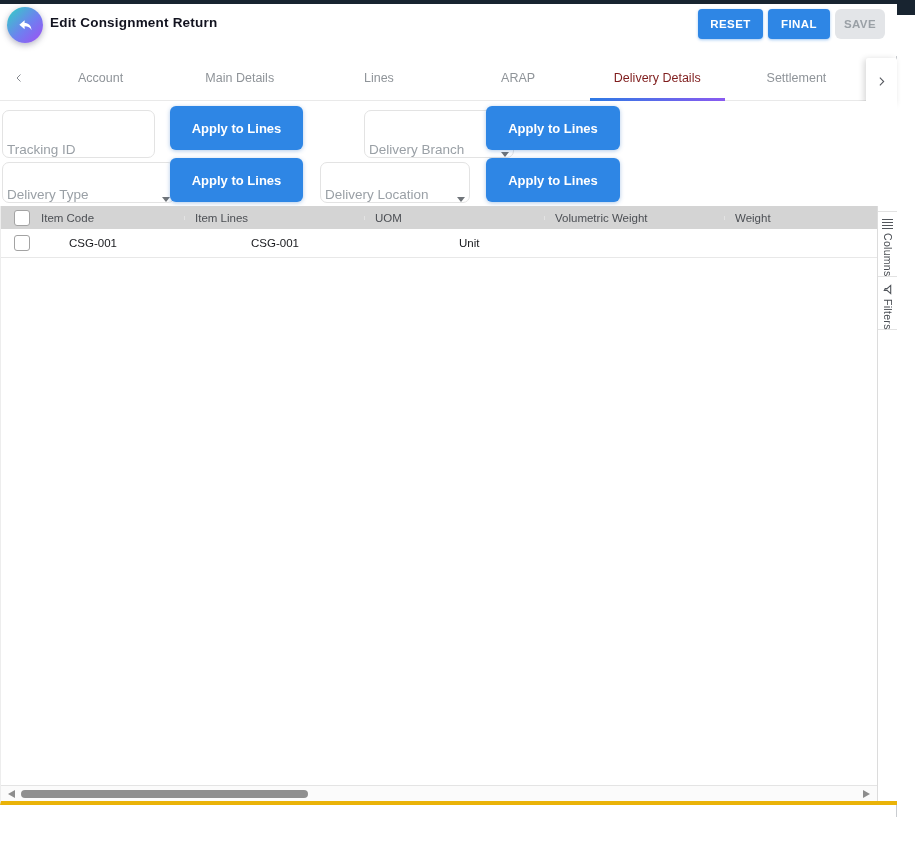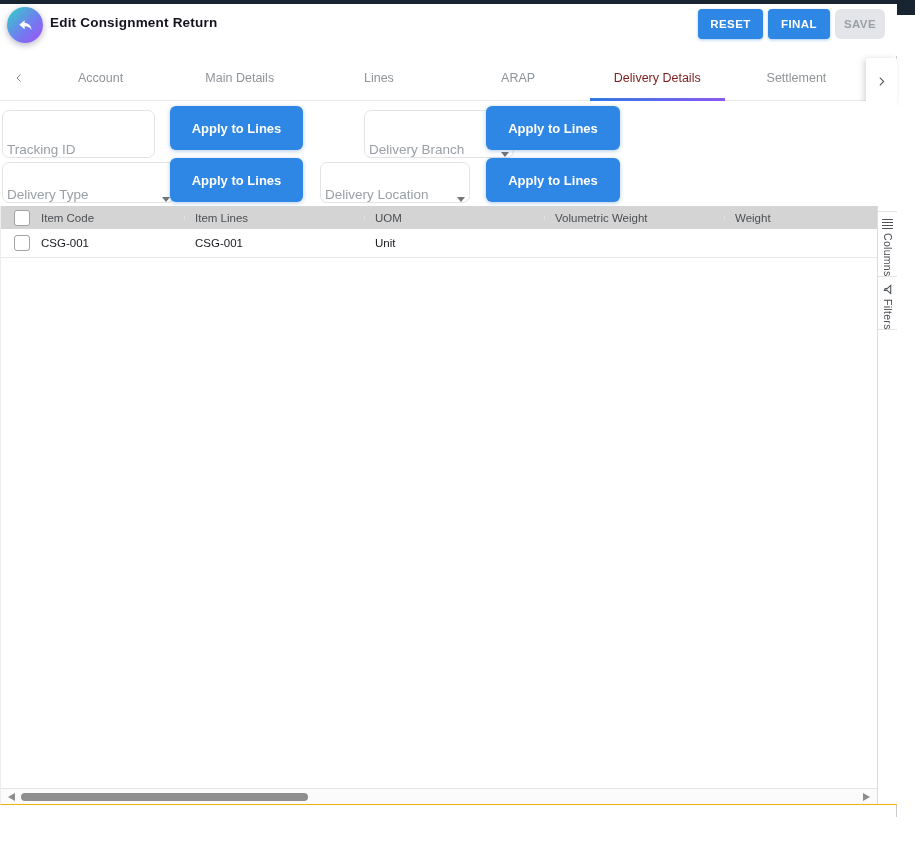--- a/index.html
+++ b/index.html
@@ -60,26 +60,26 @@
   .apply-btn { position:absolute; height:44px; border:none; border-radius:6px; background:#2e86e5;
                color:#fff; font-family:inherit; font-size:13px; font-weight:700; cursor:pointer;
                box-shadow:0 1px 4px rgba(30,100,190,.35); }
   .a1 { left:170px; top:5px;  width:133px; }
   .a2 { left:486px; top:5px;  width:134px; }
   .a3 { left:170px; top:57px; width:133px; }
   .a4 { left:486px; top:57px; width:134px; }
 
   
   .gridwrap { position:absolute; left:0; top:206px; width:897px; height:599px;
-              border-bottom:1px solid #eab308; border-left:1px solid #ededed; background:#fff; }
+              border-bottom:4px solid #eab308; border-left:1px solid #ededed; background:#fff; }
   .thead { position:absolute; left:0; top:0; width:876px; height:23px; background:#d4d4d4;
            display:flex; align-items:center; font-size:11.5px; color:#4c4f54; }
   .trow { position:absolute; left:0; top:23px; width:876px; height:29px; background:#fff;
           border-bottom:1px solid #e8e8e8; display:flex; align-items:center;
-          font-size:11.5px; color:#17181c; }
+          font-size:11.5px; color:#17181c;gap:28px; }
   .c-cb { width:34px; flex:none; display:flex; align-items:center; }
   .c1 { width:149px; flex:none; padding-left:6px; }
   .c2,.c3,.c4 { width:180px; flex:none; padding-left:11px; position:relative; }
   .c5 { width:153px; flex:none; padding-left:11px; position:relative; }
   .thead .c2::before,.thead .c3::before,.thead .c4::before,.thead .c5::before {
         content:""; position:absolute; left:0; top:4px; bottom:4px; width:1px; background:#e3e3e3; }
   .cb { width:16px; height:16px; border:1px solid #a3a3a3; border-radius:3px; background:#fff;
         margin-left:13px; cursor:pointer; }
 
   

